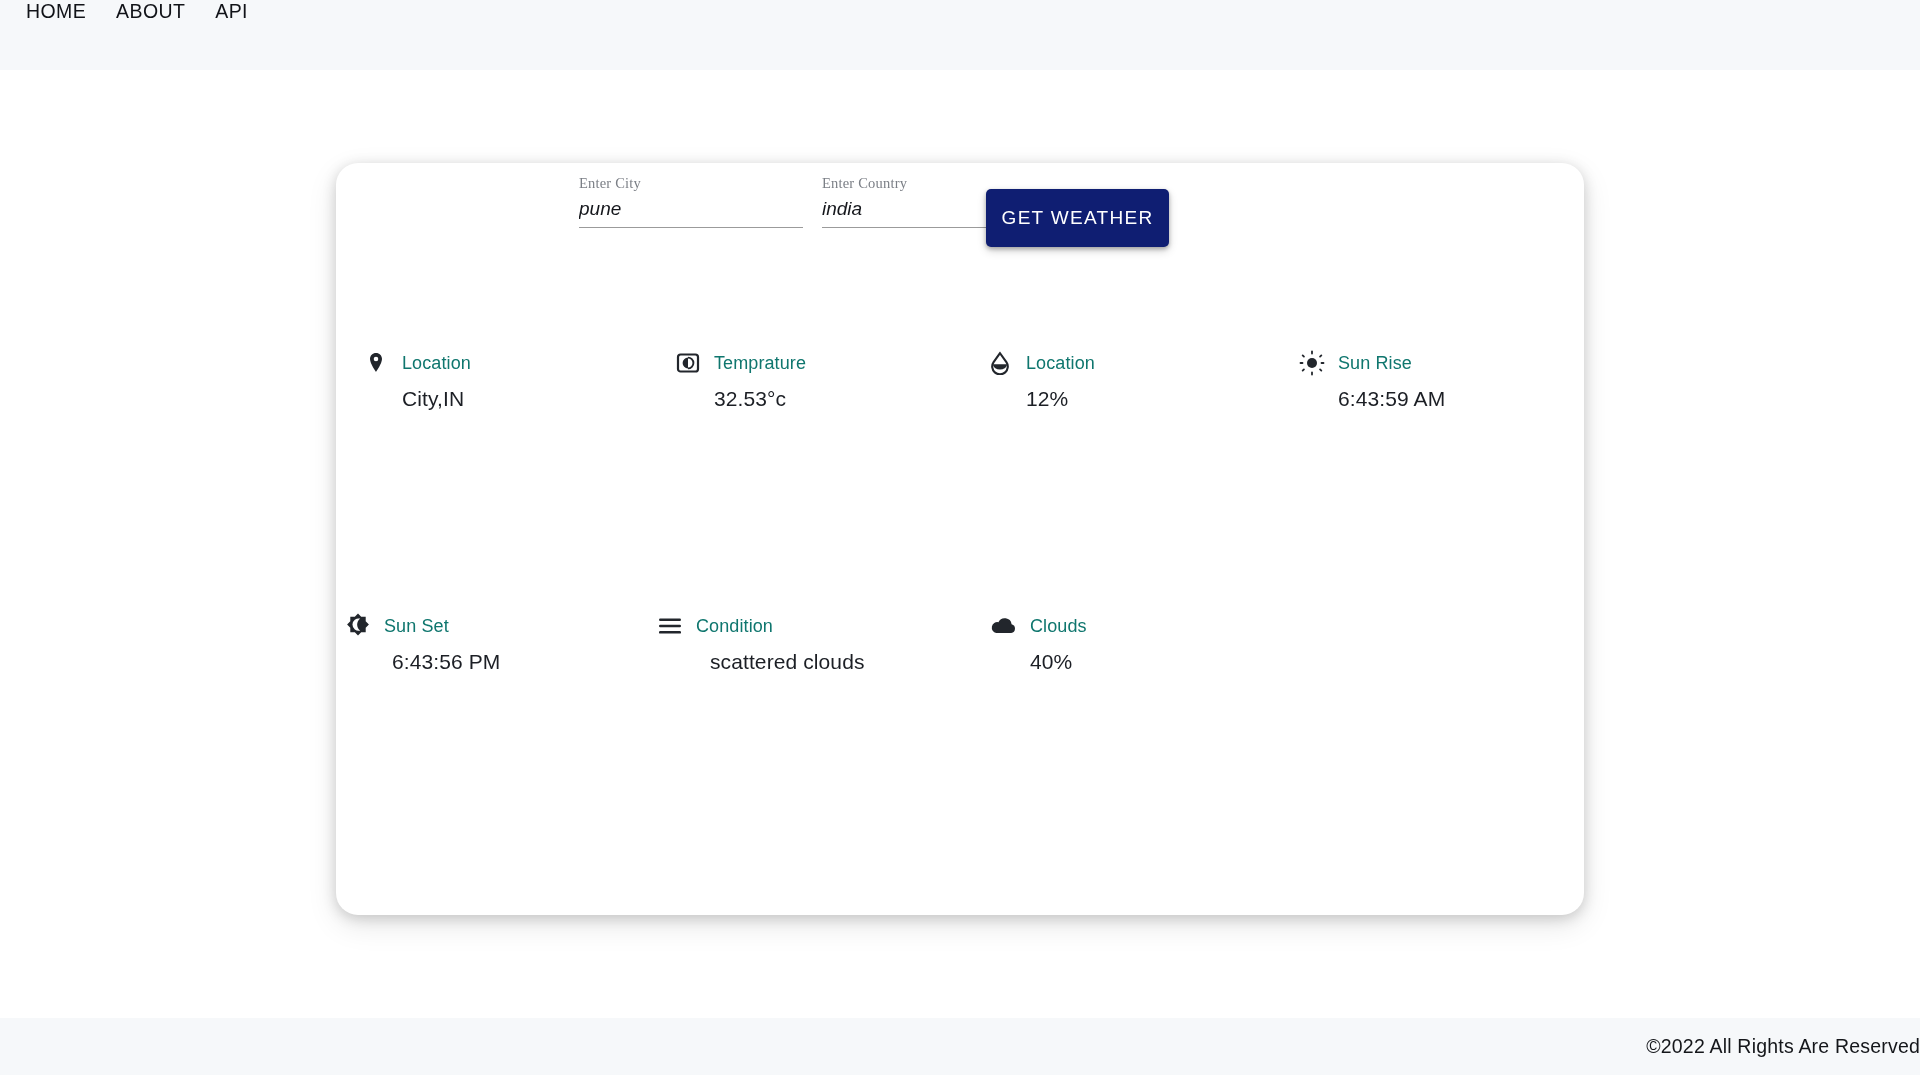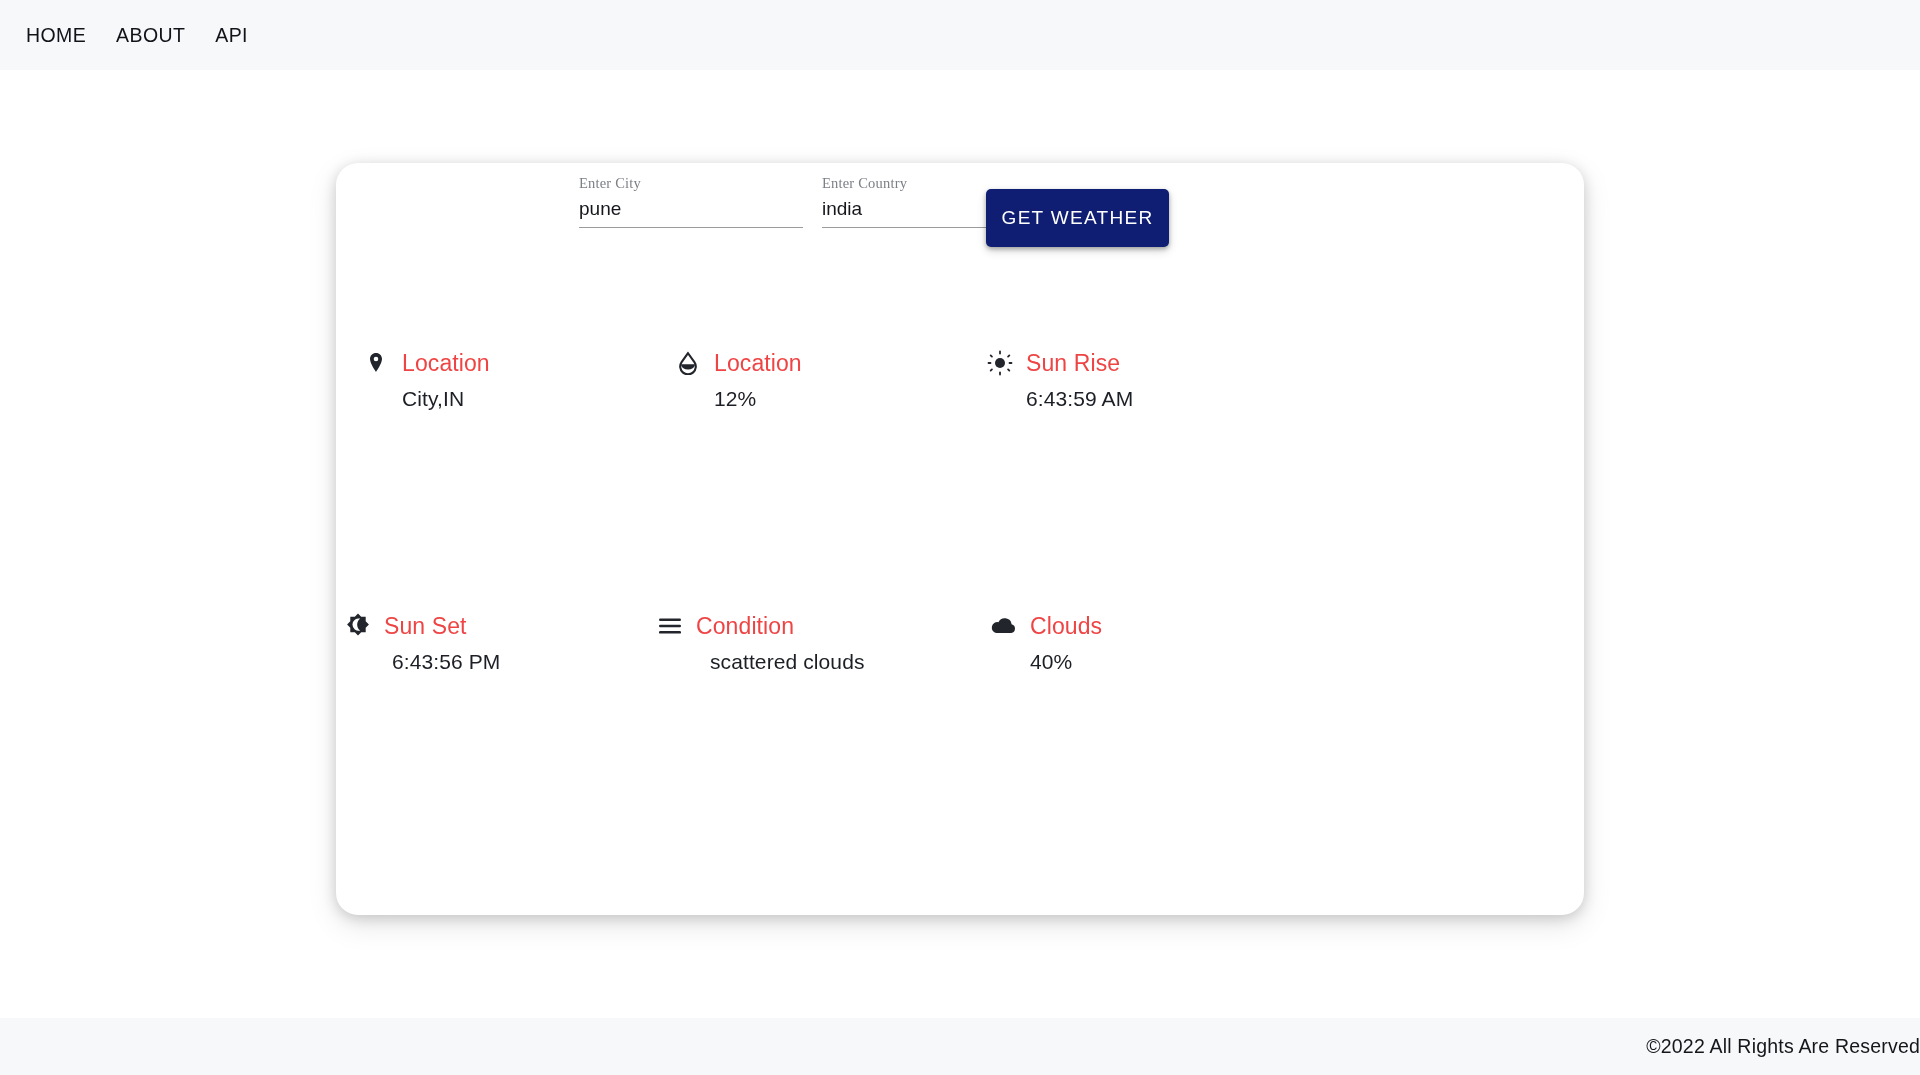--- a/index.html
+++ b/index.html
@@ -17,21 +17,21 @@
     display: flex;
     flex-direction: column;
   }
 
   
   .navbar {
     height: 70px;
     flex: 0 0 70px;
     background: #f6f8fa;
     display: flex;
-    align-items: center;
+    align-items: flex-start;
     padding-left: 26px;
     gap: 30px;
   }
   .nav-link {
     font-size: 19.5px;
     letter-spacing: 0.4px;
     color: #111318;
     text-decoration: none;
     font-family: "Liberation Sans", sans-serif;
     cursor: pointer;
@@ -84,20 +84,21 @@
     display: block;
     width: 100%;
     border: none;
     border-bottom: 1.6px solid #9b9b9b;
     outline: none;
     background: transparent;
     font-size: 19px;
     color: #15171c;
     padding: 2px 0 7px 0;
     font-family: "Liberation Sans", sans-serif;
+    font-style: italic;
   }
   .get-weather-btn {
     position: absolute;
     left: 650px;
     top: 26px;
     width: 183px;
     height: 58px;
     background: #0f1e72;
     color: #ffffff;
     border: none;
@@ -133,22 +134,22 @@
   .cell-icon {
     width: 28px; height: 28px;
     flex: 0 0 28px;
     display: flex;
     align-items: center;
     justify-content: center;
     color: #22262c;
   }
   .cell-icon svg { display: block; }
   .cell-label {
-    font-size: 23px;
-    color: #ef4444;
+    font-size: 18px;
+    color: #0f766e;
     letter-spacing: 0.1px;
     font-family: "Liberation Sans", sans-serif;
     white-space: nowrap;
   }
   .cell-value {
     font-size: 21px;
     color: #1c1f25;
     margin-top: 9px;
     padding-left: 40px;
     letter-spacing: 0.1px;
@@ -216,20 +217,33 @@
             <span class="cell-icon">
               <svg width="24" height="24" viewBox="0 0 24 24" fill="currentColor">
                 <path d="M12 2C8.6 2 6 4.6 6 8c0 4.4 6 13 6 13s6-8.6 6-13c0-3.4-2.6-6-6-6zm0 8.3A2.3 2.3 0 1 1 12 5.7a2.3 2.3 0 0 1 0 4.6z"></path>
               </svg>
             </span>
             <span class="cell-label">Location</span>
           </div>
           <div class="cell-value">City,IN</div>
         </div>
 
+        <div class="data-cell">
+          <div class="cell-head">
+            <span class="cell-icon">
+              <svg width="24" height="22" viewBox="0 0 24 22" fill="none">
+                <rect x="2" y="2.5" width="20" height="17" rx="2.6" stroke="currentColor" stroke-width="2.2"></rect>
+                <path d="M12 5.6a5.4 5.4 0 0 0 0 10.8z" fill="currentColor"></path>
+                <path d="M12 5.6a5.4 5.4 0 0 1 0 10.8" stroke="currentColor" stroke-width="1.9" fill="none"></path>
+              </svg>
+            </span>
+            <span class="cell-label">Temprature</span>
+          </div>
+          <div class="cell-value">32.53°c</div>
+        </div>
 
         <div class="data-cell">
           <div class="cell-head">
             <span class="cell-icon">
               <svg width="22" height="24" viewBox="0 0 22 24" fill="none">
                 <path d="M11 2.2 4.6 11.1a7.8 7.8 0 1 0 12.8 0L11 2.2z" stroke="currentColor" stroke-width="2.1" fill="none"></path>
                 <path d="M3.6 13.2h14.8a7.8 7.8 0 0 1-14.8 0z" fill="currentColor"></path>
               </svg>
             </span>
             <span class="cell-label">Location</span>

